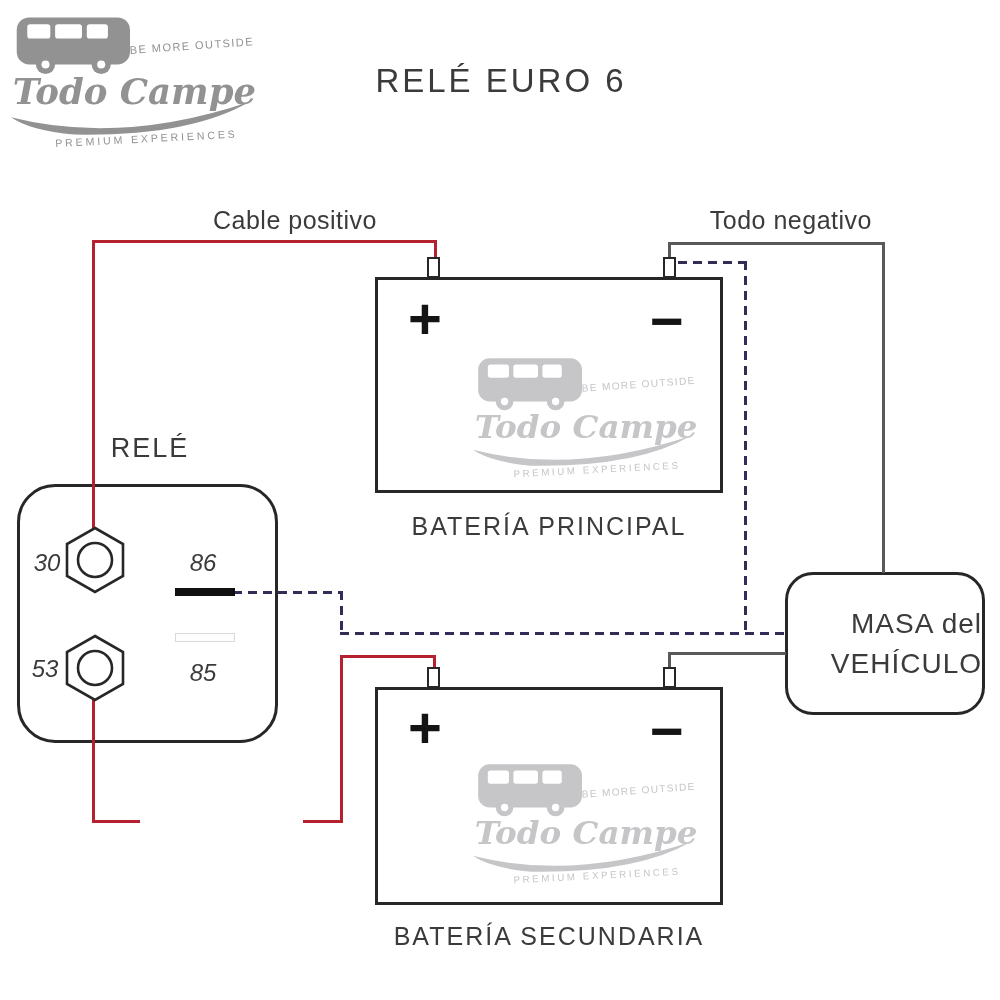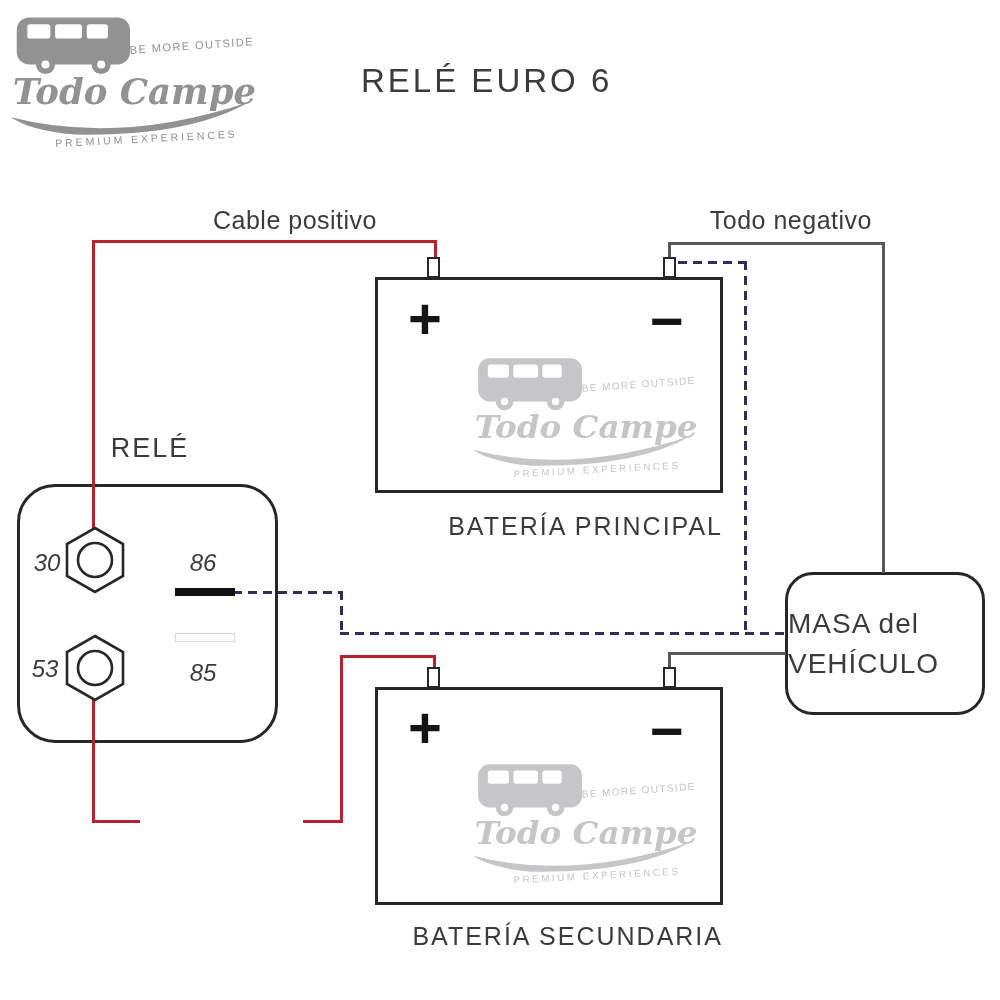--- a/index.html
+++ b/index.html
@@ -12,31 +12,31 @@
     --logo:#929292;
   }
   *{margin:0;padding:0;box-sizing:border-box;}
   html,body{background:#ffffff;}
   body{font-family:"Liberation Sans", sans-serif;color:var(--text);}
   .canvas{position:relative;width:1000px;height:1000px;background:#fff;overflow:hidden;}
 
   .abs{position:absolute;}
 
   
-  .title{font-size:33px;letter-spacing:3px;font-weight:500;}
+  .title{font-size:33px;letter-spacing:3px;font-weight:500;text-align:center;}
   .cable-label{font-size:25px;letter-spacing:.5px;text-align:right;}
-  .box-label{font-size:25px;letter-spacing:2px;font-weight:500;text-align:right;}
+  .box-label{font-size:25px;letter-spacing:2px;font-weight:500;text-align:center;}
   .relay-label{font-size:27px;letter-spacing:2px;font-weight:500;text-align:center;}
   .pin-label{font-size:24px;width:34px;text-align:center;font-style:italic;}
 
   
   .battery{border:3px solid var(--outline);background:#fff;}
   .relay-box{border:3px solid var(--outline);border-radius:38px;background:#fff;}
   .ground-box{border:3px solid var(--outline);border-radius:28px;background:#fff;
-              display:flex;flex-direction:column;justify-content:center;text-align:left;
+              display:flex;flex-direction:column;justify-content:center;text-align:right;
               font-size:28px;letter-spacing:1px;line-height:40px;}
   .fuse-box{border:2px solid var(--outline);background:#fff;text-align:center;
             font-size:15px;letter-spacing:1.5px;line-height:30px;font-weight:500;}
 
   
   .wire-h{height:3px;}
   .wire-v{width:3px;}
   .pos{background:var(--positive-wire);}
   .neg{background:var(--negative-wire);}
   .dash-h{height:3px;background:repeating-linear-gradient(90deg,var(--control-wire) 0 9px,transparent 9px 15px);}

